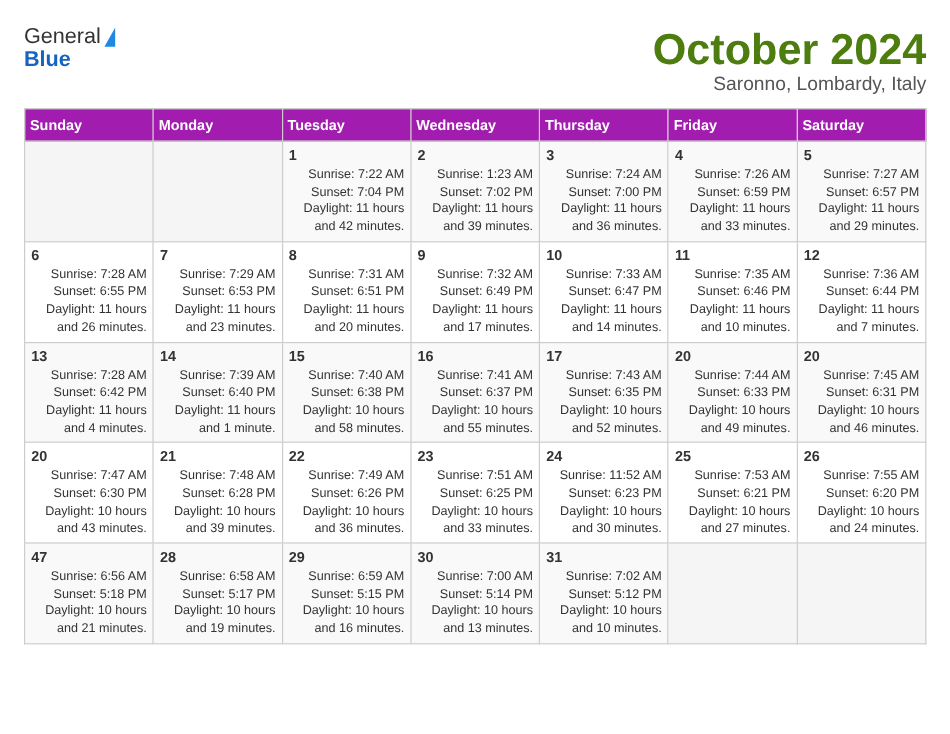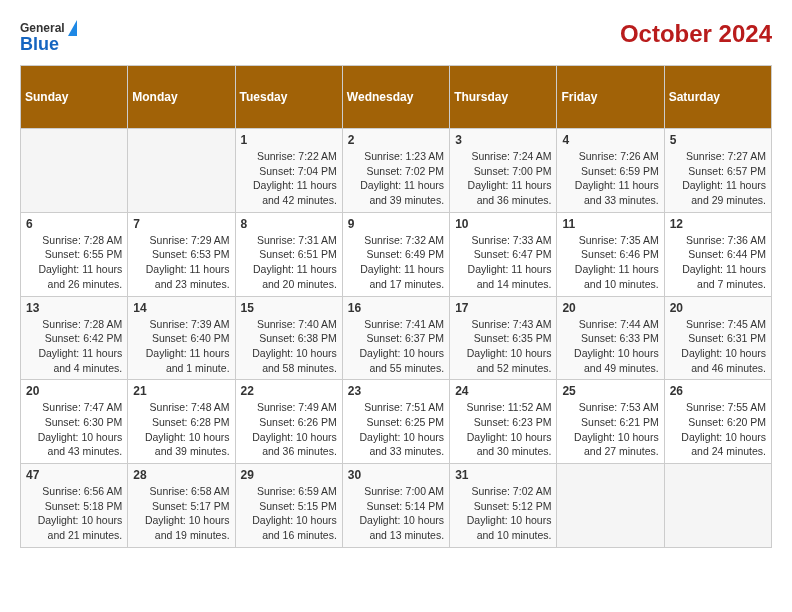--- a/index.html
+++ b/index.html
@@ -22,37 +22,37 @@
       align-items: flex-start;
     }
     .logo-row {
       display: flex;
       align-items: center;
     }
     .title-block {
       text-align: right;
     }
     .title-month {
-      font-size: 24px;
+      font-size: 36px;
       font-weight: bold;
-      color: #b91c1c;
+      color: #4d7c0f;
     }
     .title-location {
       font-size: 16px;
       color: #555;
     }
     table {
       width: 100%;
       border-collapse: collapse;
       font-size: 11px;
     }
     thead tr th {
-      background-color: #a16207;
+      background-color: #a21caf;
       color: #fff;
-      padding: 24px 4px;
+      padding: 6px 4px;
       text-align: left;
       font-size: 12px;
       font-weight: bold;
       border: 1px solid #ccc;
     }
     tbody tr td {
       border: 1px solid #ccc;
       padding: 4px 5px;
       vertical-align: top;
       width: 107px;
@@ -77,27 +77,28 @@
     td.empty {
       background: #f5f5f5 !important;
     }
   </style>
 </head>
 <body>
 
 <div class="header">
   <div class="logo">
     <div class="logo-row">
-      <span style="font-size:12px;font-weight:bold;color:#333;">General</span>
+      <span style="font-size:18px;font-weight:normal;color:#333;">General</span>
       <span style="display:inline-block;margin-left:3px;width:0;height:0;border-left:9px solid transparent;border-bottom:16px solid #1e88e5;"></span>
     </div>
     <span style="font-size:18px;font-weight:bold;color:#1565c0;margin-top:-2px;">Blue</span>
   </div>
   <div class="title-block">
     <div class="title-month">October 2024</div>
+    <div class="title-location">Saronno, Lombardy, Italy</div>
   </div>
 </div>
 
 <table>
   <thead>
     <tr>
       <th>Sunday</th>
       <th>Monday</th>
       <th>Tuesday</th>
       <th>Wednesday</th>

